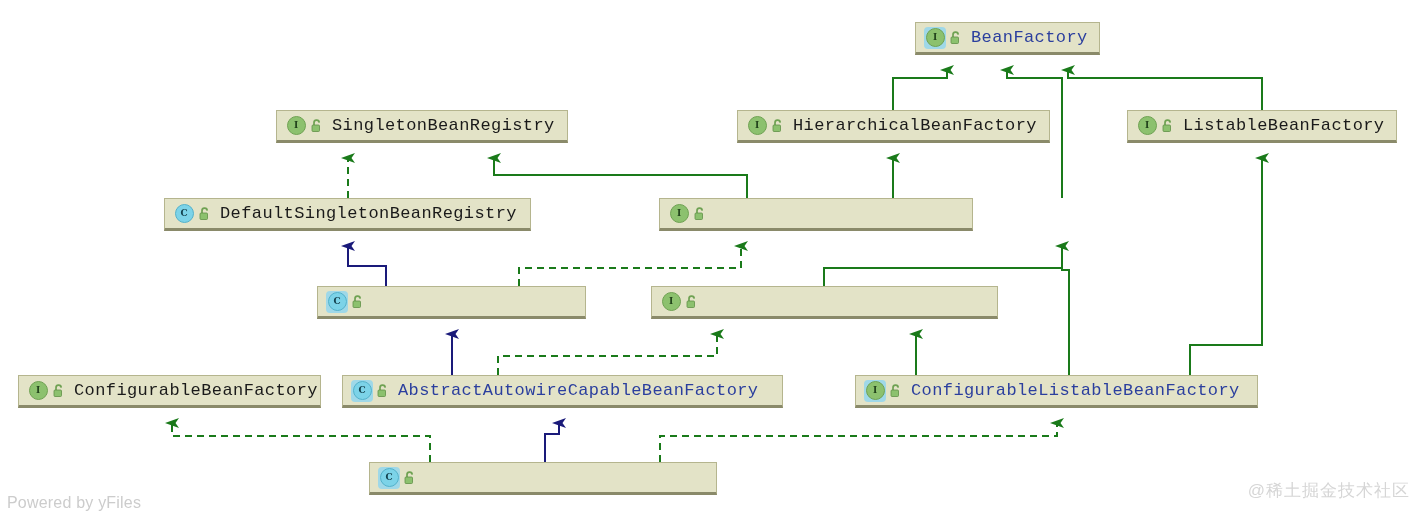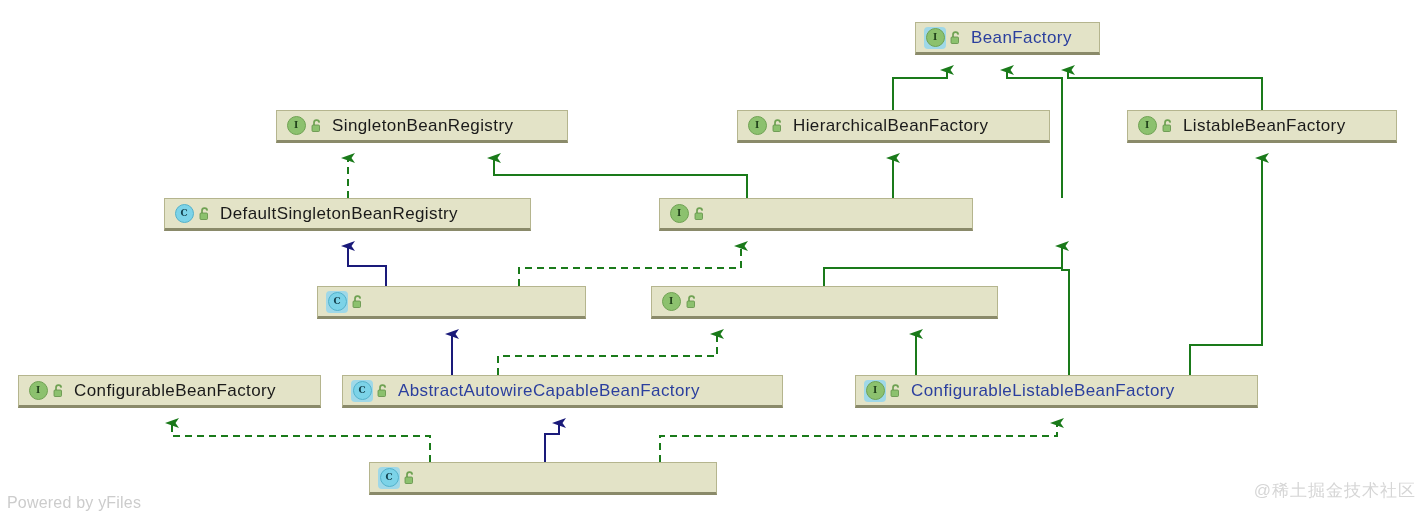--- a/index.html
+++ b/index.html
@@ -28,35 +28,35 @@
   .badge{
     width:17px;height:17px;border-radius:50%;
     display:flex;align-items:center;justify-content:center;
     font-family:"DejaVu Serif",serif;font-size:9px;font-weight:bold;
     line-height:1;
   }
   .badge.iface{background:#8cc16e;color:#20401a;border:1px solid #6fa253;}
   .badge.cls{background:#7cd3e8;color:#14424f;border:1px solid #53b2cb;}
   .lock{flex:0 0 auto;margin-right:9px;display:flex;align-items:center;}
   .label{
-    font-family:Liberation Sans, sans-serif;
+    font-family:Liberation Mono, monospace;
     font-size:17px;
     letter-spacing:0.4px;
     color:#1a1a1a;
   }
   .node.blue .label{color:#2b3f9e;}
 
   .yfiles{
     position:absolute;left:7px;bottom:6px;
     font-family:"Liberation Sans",sans-serif;
     font-size:16px;color:#cccccc;letter-spacing:0.2px;
     z-index:6;
   }
   .watermark{
-    position:absolute;right:2px;bottom:16px;
+    position:absolute;right:8px;bottom:16px;
     font-family:"Liberation Sans",sans-serif;
     font-size:17px;color:#d6d6d6;letter-spacing:1px;
     z-index:6;
   }
 </style>
 </head>
 <body>
 
 <div id="canvas">
 

